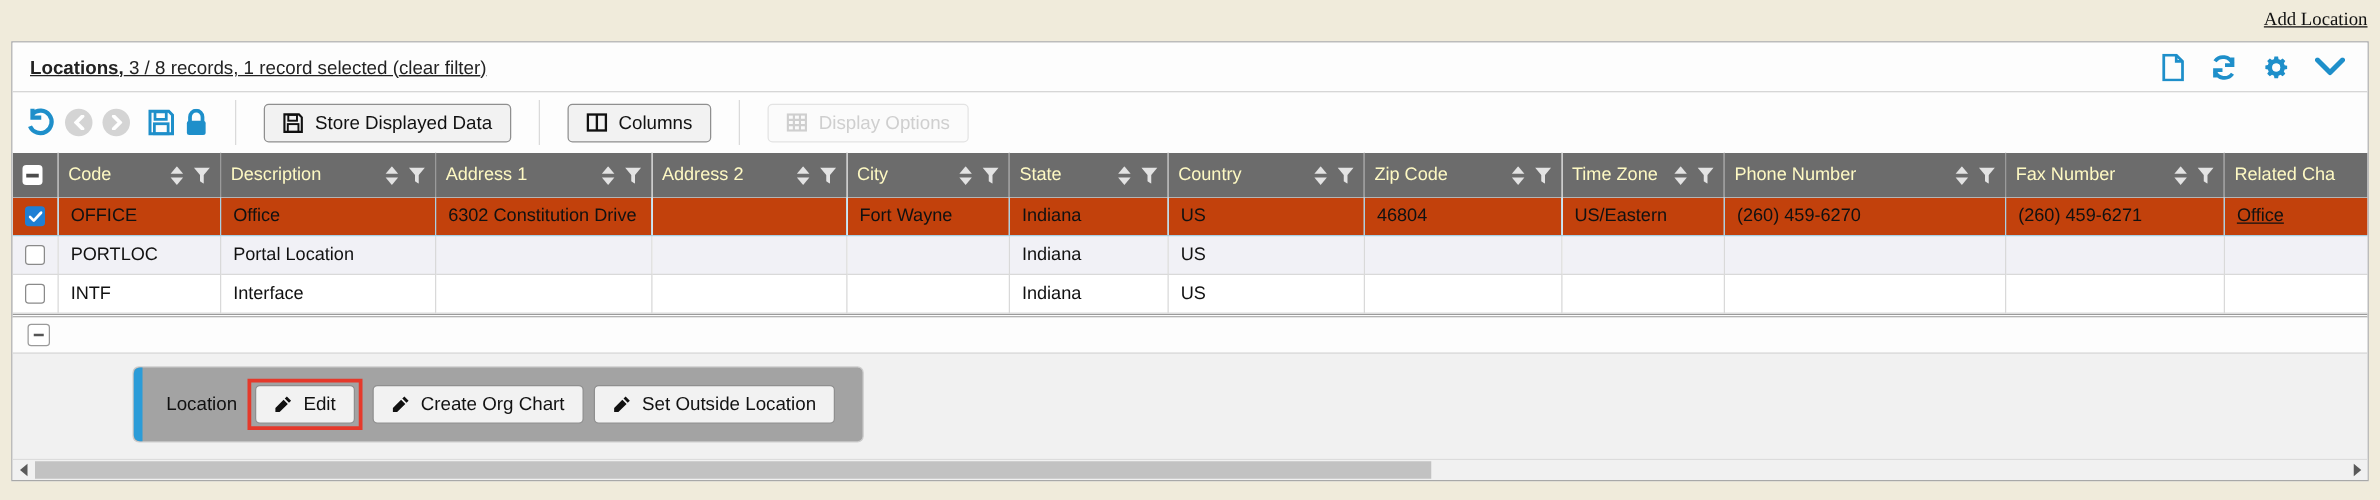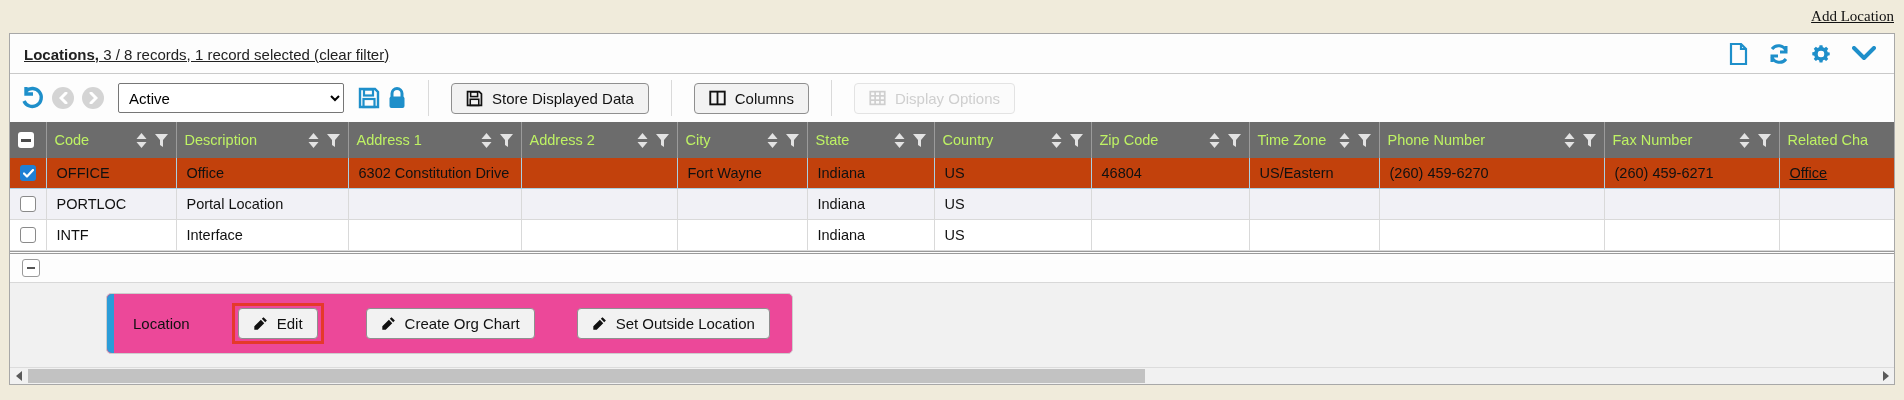--- a/index.html
+++ b/index.html
@@ -46,21 +46,21 @@
     border:1px solid #8f8f8f; border-radius:4px;
     padding:6px 14px; cursor:pointer; white-space:nowrap;
   }
   .btn svg { display:block; }
   .btn.disabled { color:#cfcfcf; border-color:#e3e3e3; background:#fbfbfb; cursor:default; }
 
   
   .table-wrap { overflow:hidden; border-bottom:3px double #9a9a9a; }
   table { border-collapse:collapse; table-layout:fixed; width:1899px; font-size:14.5px; }
   thead th {
-    background:#6c6c6c; color:#bef264; font-weight:normal; text-align:left;
+    background:#6c6c6c; color:#fef9c3; font-weight:normal; text-align:left;
     padding:8px 8px; border-right:1px solid #9b9b9b; height:36px; cursor:pointer;
     overflow:hidden; white-space:nowrap;
   }
   .th-inner { display:flex; align-items:center; }
   .th-label { flex:0 0 auto; }
   .th-icons { margin-left:auto; display:flex; align-items:center; gap:8px; }
   tbody td {
     padding:7px 10px; border-right:1px solid #d9d9d9; border-bottom:1px solid #d9d9d9;
     vertical-align:top; overflow:hidden; color:#111;
   }
@@ -79,22 +79,22 @@
   .collapse-row { padding:5px 12px; background:#fdfdfd; }
   .collapse-btn {
     width:18px; height:18px; border:1px solid #9a9a9a; border-radius:3px; background:#fff;
     display:flex; align-items:center; justify-content:center; cursor:pointer;
   }
   .collapse-btn::after { content:""; width:8px; height:2px; background:#555; }
 
   .action-area { flex:1; background:#f1f1f1; border-top:1px solid #d8d8d8; padding:10px 0 10px 96px; }
   .action-box {
     display:inline-flex; align-items:center; position:relative;
-    background:#ec4899; border:1px solid #cdcdcd; border-radius:5px;
-    padding:9px 22px 9px 26px; gap:42px;
+    background:#a3a3a3; border:1px solid #cdcdcd; border-radius:5px;
+    padding:9px 22px 9px 26px; gap:8px;
   }
   .action-accent { position:absolute; left:0; top:0; bottom:0; width:7px; background:#2b9cd8; border-radius:5px 0 0 5px; }
   .action-label { font-size:15px; color:#111; }
   .edit-wrap { border:3px solid #e5392b; padding:2px 3px; }
 
   
   .hscroll { height:17px; background:#f1f1f1; border-top:1px solid #dcdcdc; position:relative; }
   .hs-arrow { position:absolute; top:0; width:17px; height:16px; display:flex; align-items:center; justify-content:center; cursor:pointer; }
   .hs-arrow.left { left:0; }
   .hs-arrow.right { right:0; }
@@ -153,23 +153,20 @@
     <span class="nav-circle">
       <svg width="9" height="12" viewBox="0 0 9 12">
           <path d="M7 1 L2 6 L7 11" fill="none" stroke="#fff" stroke-width="3" stroke-linecap="round"></path>
         </svg>
     </span>
     <span class="nav-circle">
       <svg width="9" height="12" viewBox="0 0 9 12">
           <path d="M2 1 L7 6 L2 11" fill="none" stroke="#fff" stroke-width="3" stroke-linecap="round"></path>
         </svg>
     </span>
-    <select class="status-select">
-      <option>Active</option>
-    </select>
     <span class="tb-icon" style="margin-left:6px;">
       <svg width="22" height="22" viewBox="0 0 22 22">
           <path d="M2 2 H17 L20 5 V20 H2 Z" fill="none" stroke="#1e8fca" stroke-width="2.4"></path>
           <rect x="6" y="2.5" width="9" height="6" fill="none" stroke="#1e8fca" stroke-width="2.2"></rect>
           <rect x="5.5" y="12" width="11" height="8" fill="none" stroke="#1e8fca" stroke-width="2.2"></rect>
         </svg>
     </span>
     <span class="tb-icon">
       <svg width="18" height="22" viewBox="0 0 18 22">
           <path d="M4 10 V6.5 A5 5 0 0 1 14 6.5 V10" fill="none" stroke="#1e8fca" stroke-width="3"></path>

